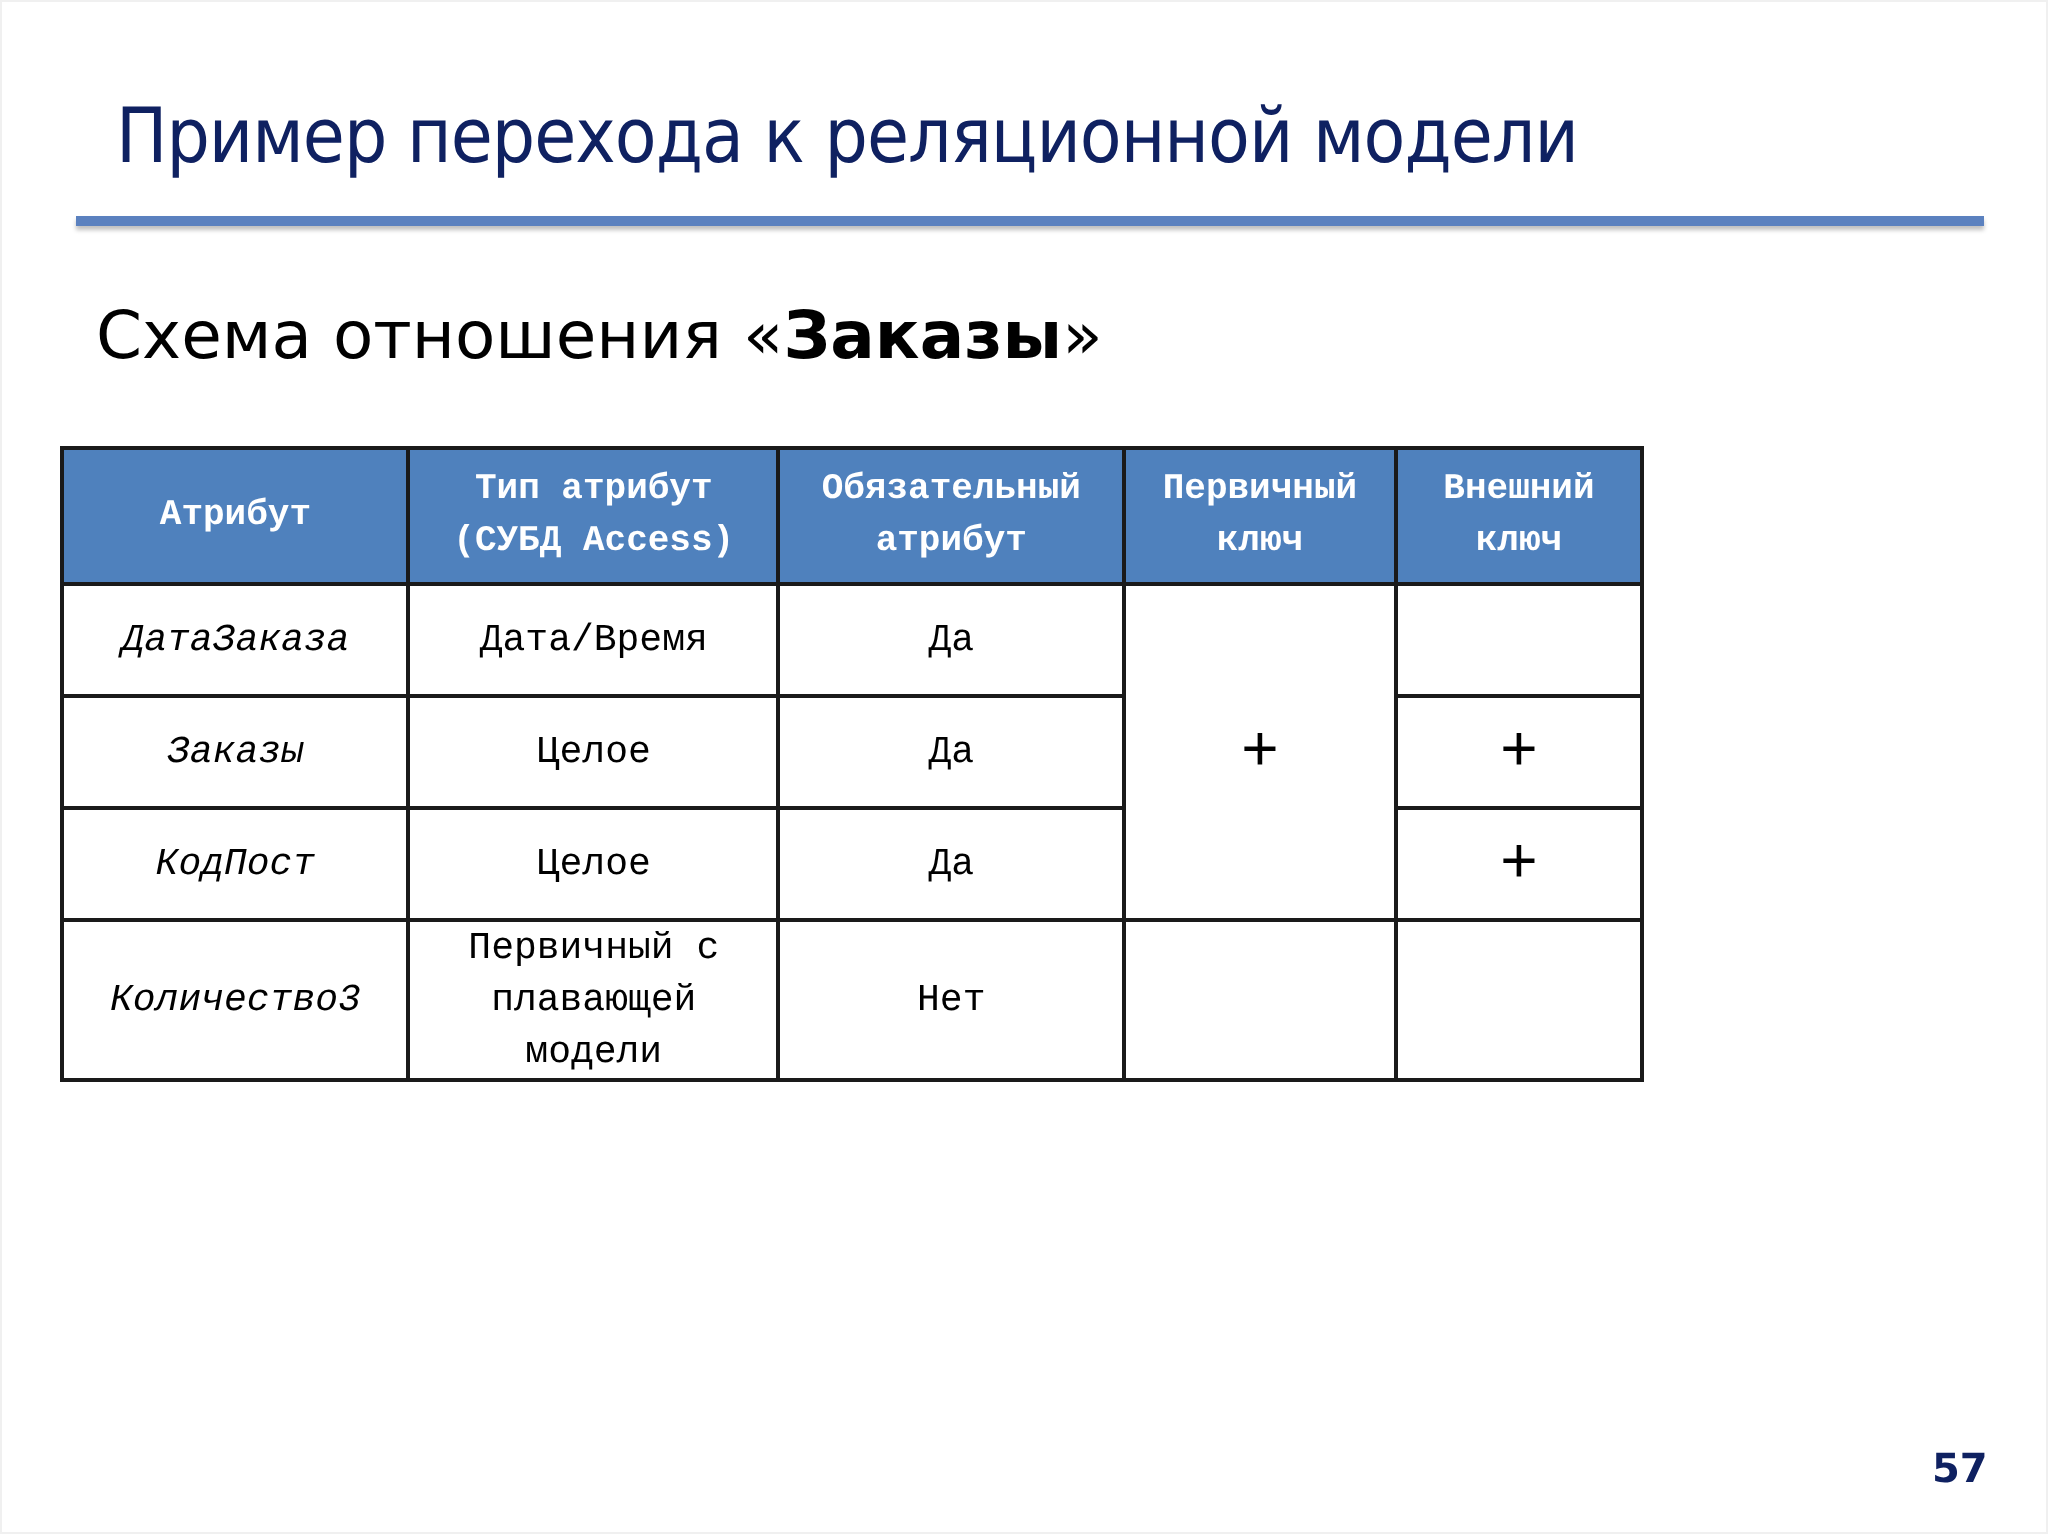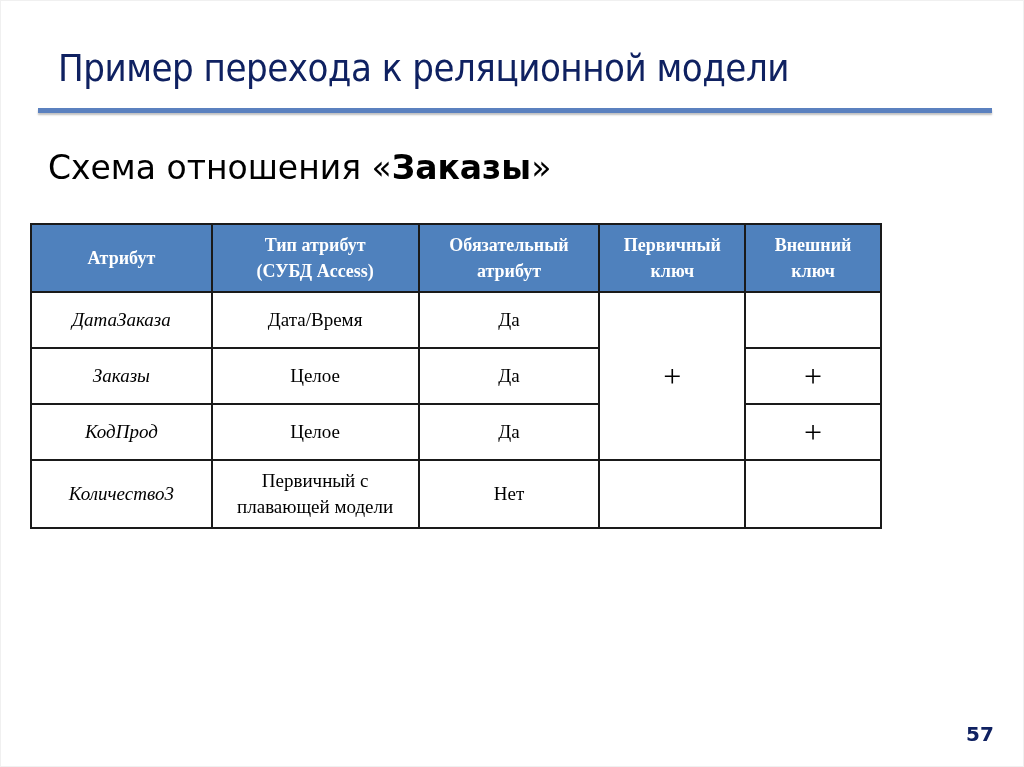--- a/index.html
+++ b/index.html
@@ -5,22 +5,22 @@
   html, body { margin:0; padding:0; }
   body { width:1024px; height:767px; background:#ffffff; position:relative; overflow:hidden;
          font-family:"DejaVu Sans", sans-serif; }
   .frame { position:absolute; left:0; top:0; width:1022px; height:765px; border:1px solid #f0f0f0; }
   .title { position:absolute; left:58px; top:30px; font-size:38px; color:#0f2161;
            font-family:"DejaVu Sans Condensed","DejaVu Sans", sans-serif; letter-spacing:-0.5px;margin-top:16px; }
   .rule { position:absolute; left:38px; top:108px; width:954px; height:5px; background:#5b81bf;
           box-shadow:0 2px 2px rgba(0,0,0,0.25); }
   .subtitle { position:absolute; left:48px; top:148px; font-size:33px; color:#000; }
   .subtitle b { font-weight:bold; }
-  table { position:absolute; left:30px; top:223px; width:852px; border-collapse:collapse;
-          font-family:Liberation Serif, serif; font-size:19px; }
+  table { position:absolute; left:30px; top:223px; width:792px; border-collapse:collapse;
+          font-family:Liberation Mono, monospace; font-size:19px; }
   th, td { border:2px solid #1a1a1a; text-align:center; vertical-align:middle; padding:0 4px; }
   th { background:#4f81bd; color:#fff; font-weight:bold; height:66px; line-height:26px; font-size:18px; }
   td { height:54px; color:#000;border-radius:25px; }
   td.attr { font-style:italic; }
   td.plus { font-size:32px; }
   .pagenum { position:absolute; left:966px; top:722px; font-size:20px; font-weight:bold; color:#0f2161;text-align:right; }
 </style>
 </head>
 <body>
 
@@ -54,21 +54,21 @@
     <td rowspan="3" class="plus">+</td>
     <td class="plus"></td>
   </tr>
   <tr>
     <td class="attr">Заказы</td>
     <td>Целое</td>
     <td>Да</td>
     <td class="plus">+</td>
   </tr>
   <tr>
-    <td class="attr">КодПрод</td>
+    <td class="attr">КодПост</td>
     <td>Целое</td>
     <td>Да</td>
     <td class="plus">+</td>
   </tr>
   <tr style="height:68px">
     <td class="attr">Количество3</td>
     <td style="line-height:26px"><span>Первичный с</span><br><span>плавающей модели</span></td>
     <td>Нет</td>
     <td></td>
     <td class="plus"></td>

